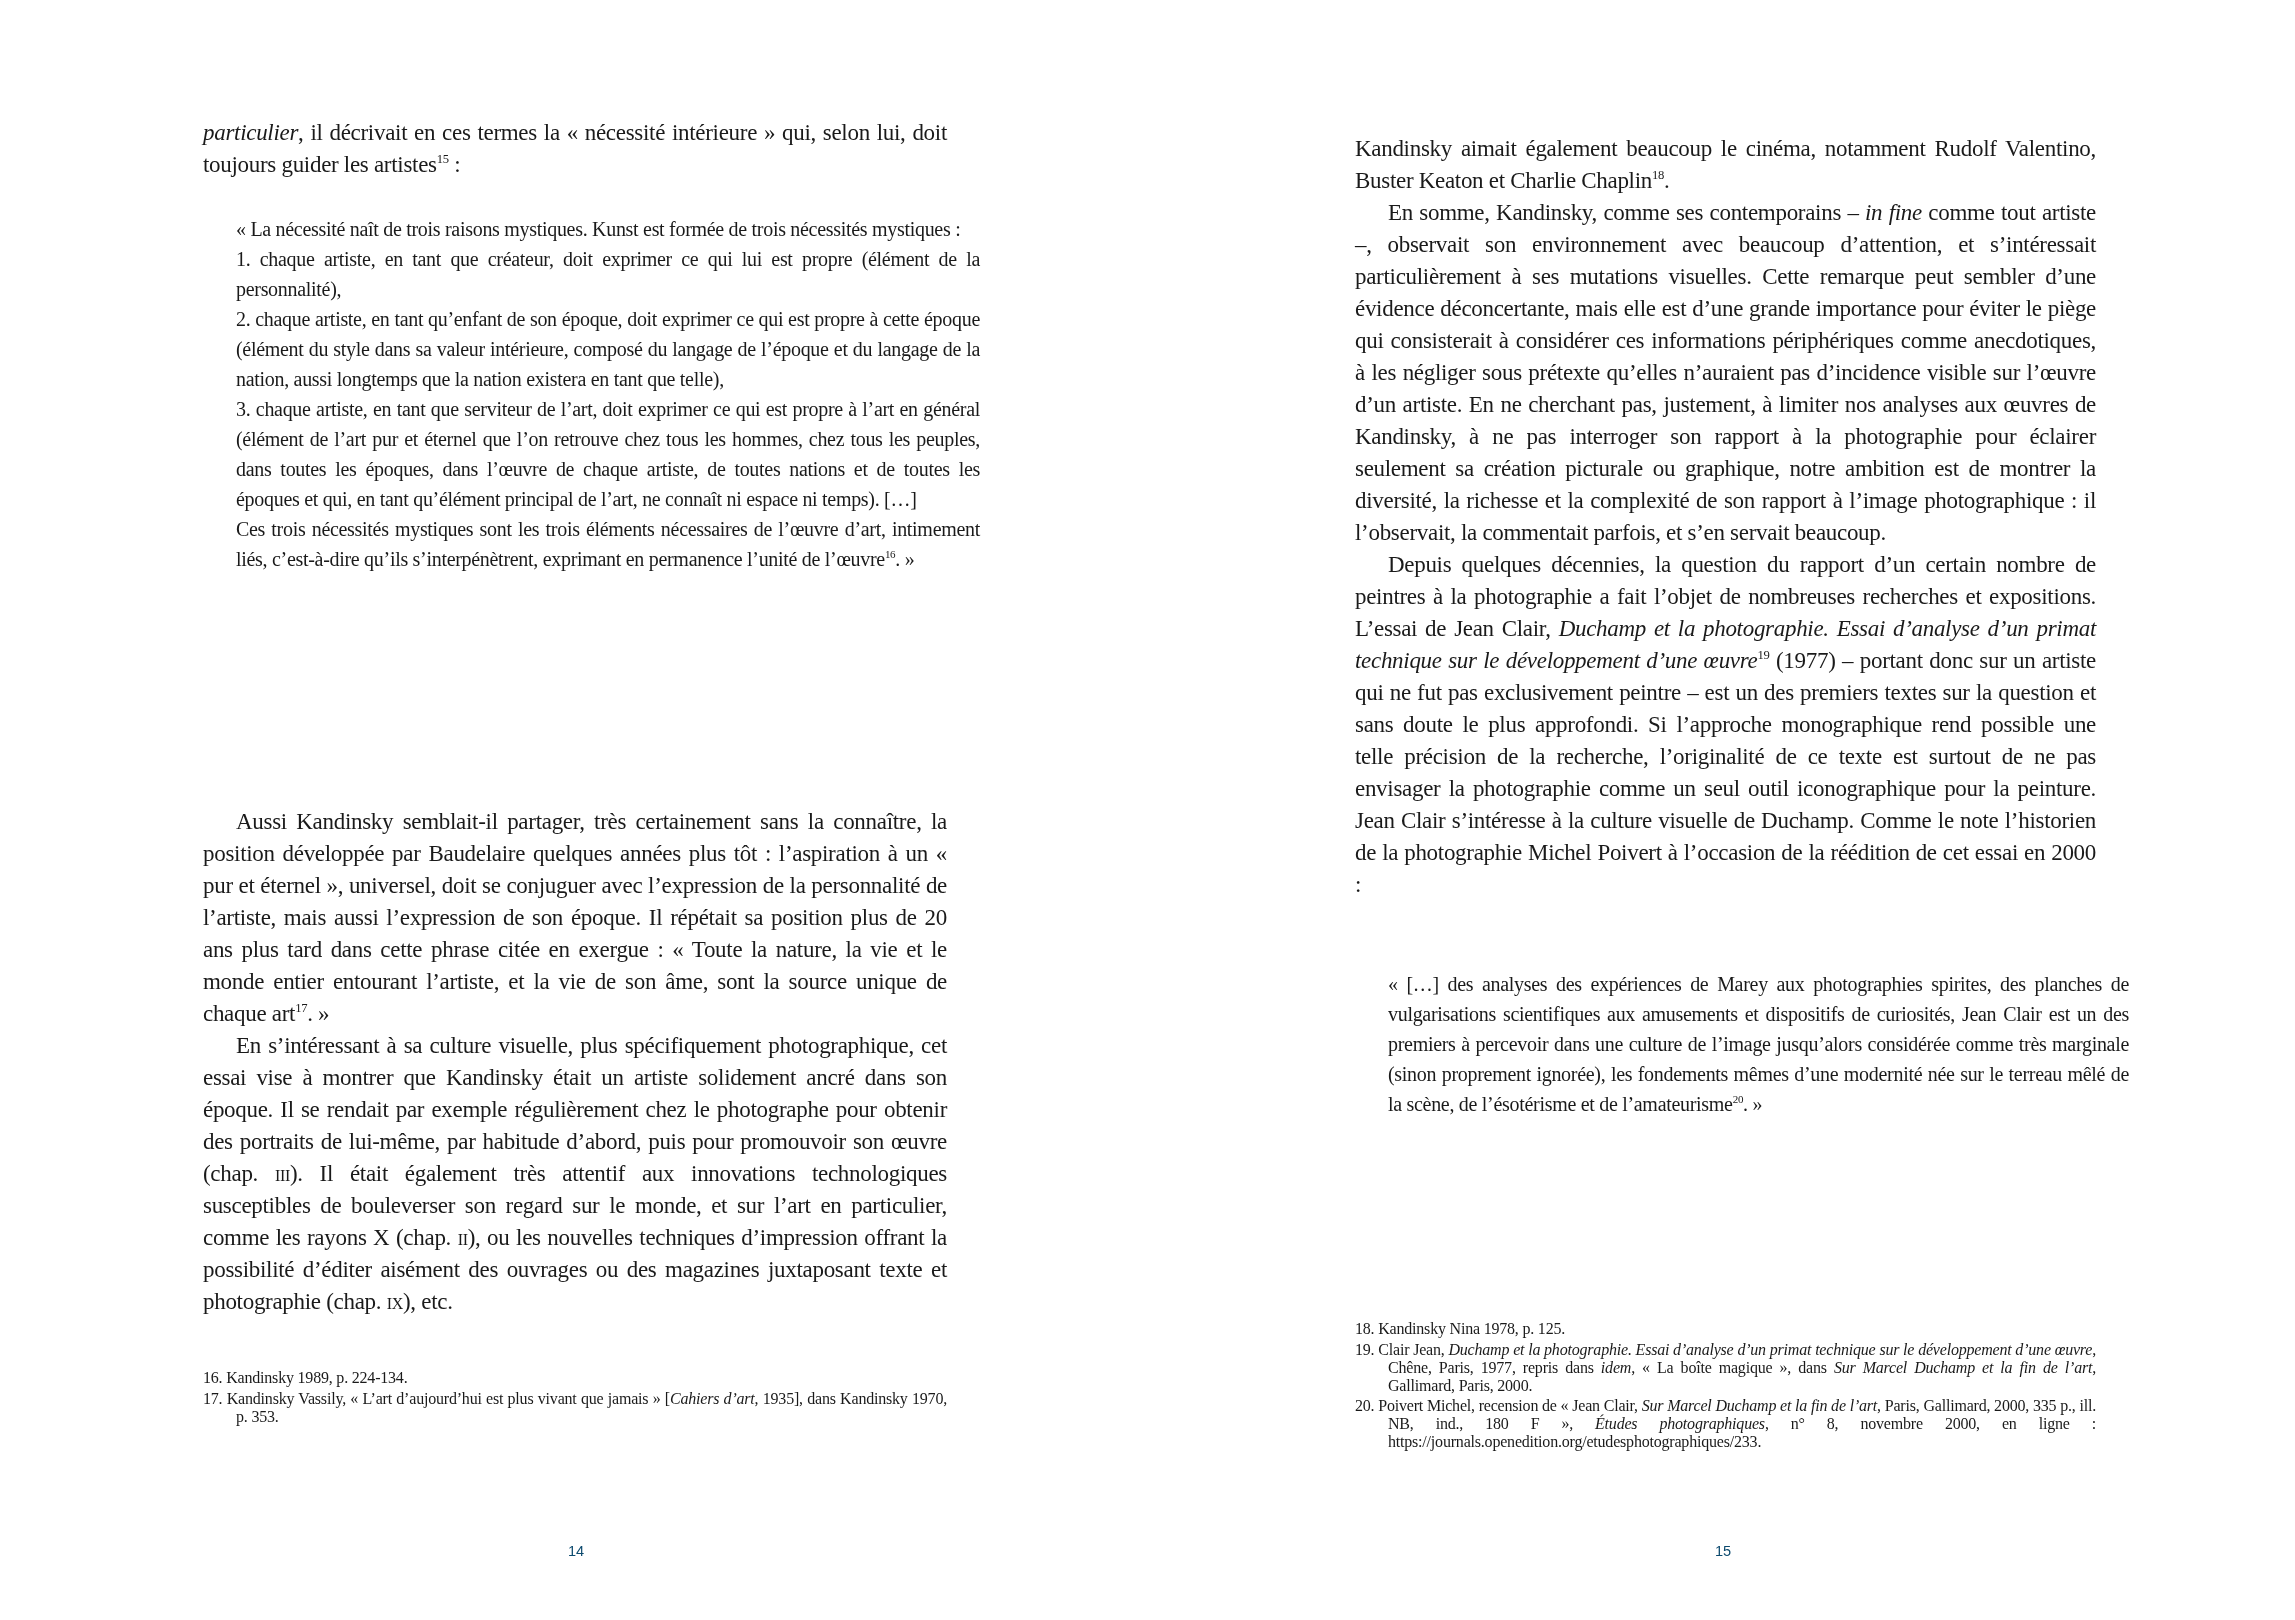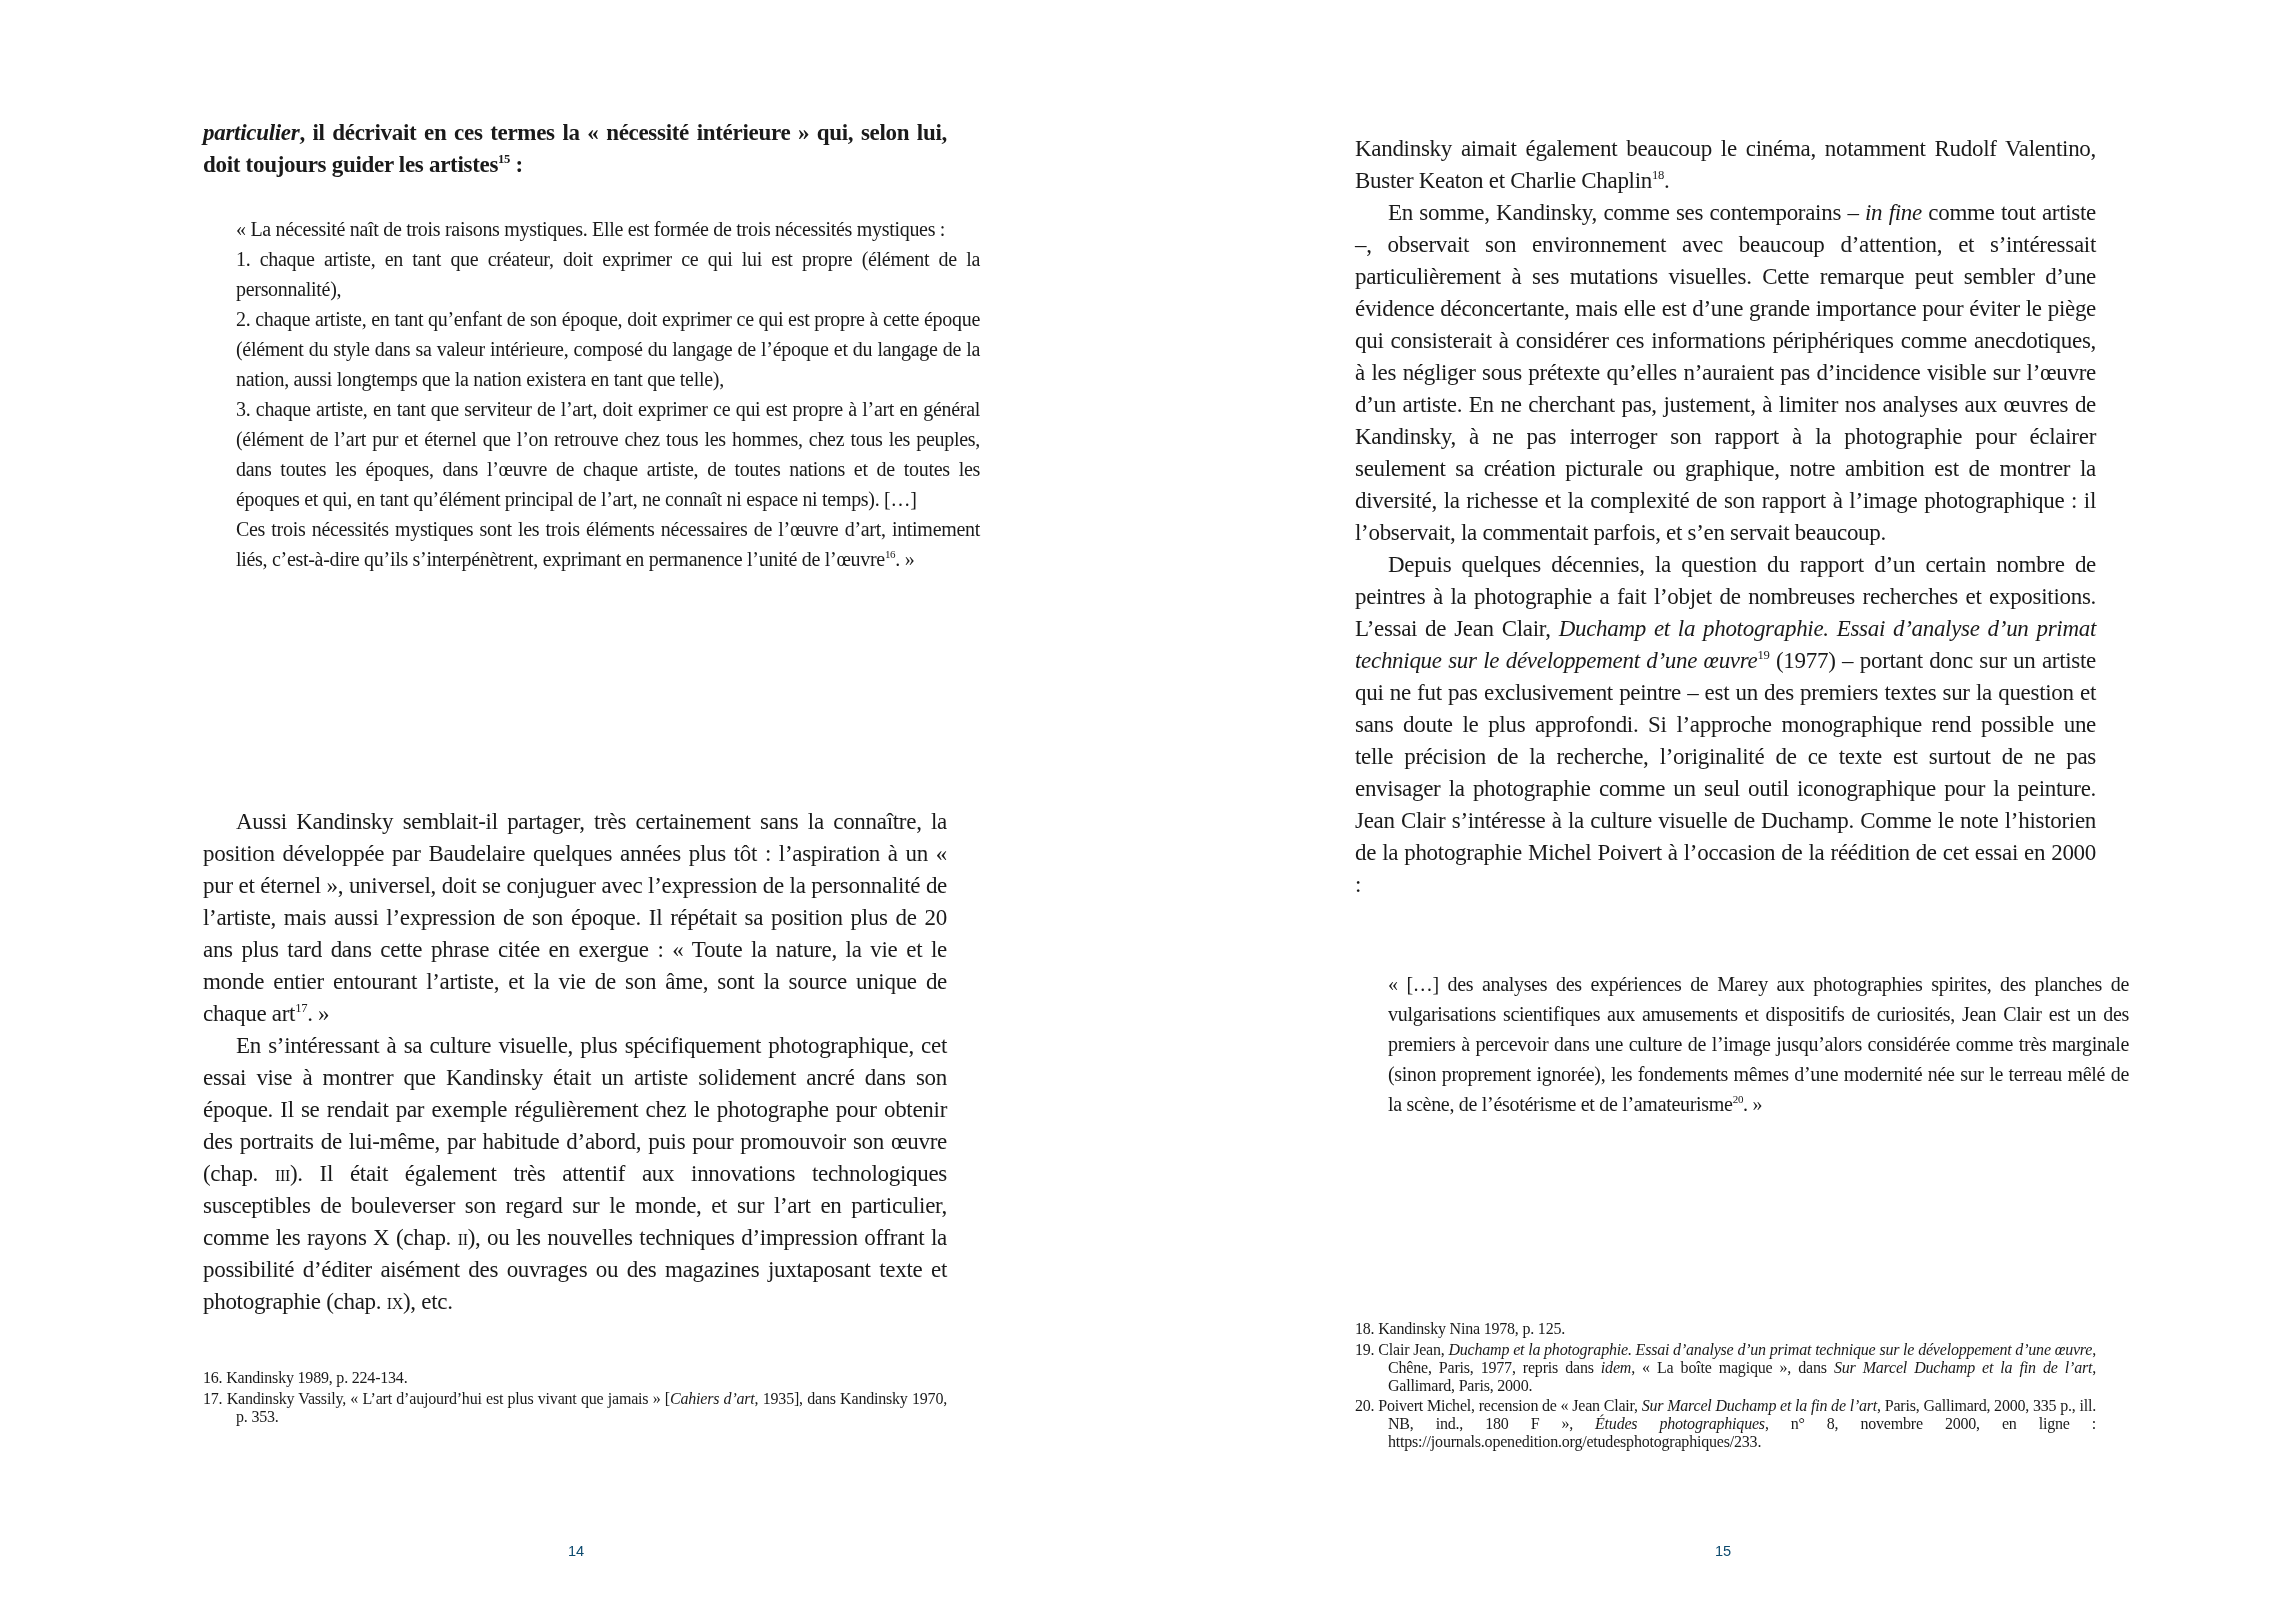--- a/index.html
+++ b/index.html
@@ -24,26 +24,26 @@
   .folio { position: absolute; top: 1543px; font-family: "Liberation Sans", "DejaVu Sans", sans-serif;
            font-size: 14.6px; color: #0c4a6e; }
   .page-left .folio { left: 568px; }
   .page-right .folio { left: 568px; }
 </style>
 </head>
 <body>
 
 <div class="page page-left">
 
-  <div class="col body-text" style="top:117px;font-weight:bold;">
+  <div class="col body-text" style="top:117px;">
     <p class="noindent"><i>particulier</i><span>, il décrivait en ces termes la « nécessité intérieure » qui, selon lui, doit toujours guider les artistes</span><sup>15</sup><span> :</span></p>
   </div>
 
   <div class="col blockquote" style="top:214px;">
-    <p>« La nécessité naît de trois raisons mystiques. Elle est formée de trois nécessités mystiques :</p>
+    <p>« La nécessité naît de trois raisons mystiques. Kunst est formée de trois nécessités mystiques :</p>
     <p>1. chaque artiste, en tant que créateur, doit exprimer ce qui lui est propre (élément de la personnalité),</p>
     <p>2. chaque artiste, en tant qu’enfant de son époque, doit exprimer ce qui est propre à cette époque (élément du style dans sa valeur intérieure, composé du langage de l’époque et du langage de la nation, aussi longtemps que la nation existera en tant que telle),</p>
     <p>3. chaque artiste, en tant que serviteur de l’art, doit exprimer ce qui est propre à l’art en général (élément de l’art pur et éternel que l’on retrouve chez tous les hommes, chez tous les peuples, dans toutes les époques, dans l’œuvre de chaque artiste, de toutes nations et de toutes les époques et qui, en tant qu’élément principal de l’art, ne connaît ni espace ni temps). […]</p>
     <p><span>Ces trois nécessités mystiques sont les trois éléments nécessaires de l’œuvre d’art, intimement liés, c’est-à-dire qu’ils s’interpénètrent, exprimant en permanence l’unité de l’œuvre</span><sup>16</sup><span>. »</span></p>
   </div>
 
   <div class="col body-text" style="top:780px;margin-top:26px;">
     <p><span>Aussi Kandinsky semblait-il partager, très certainement sans la connaître, la position développée par Baudelaire quelques années plus tôt : l’aspiration à un « pur et éternel », universel, doit se conjuguer avec l’expression de la personnalité de l’artiste, mais aussi l’expression de son époque. Il répétait sa position plus de 20 ans plus tard dans cette phrase citée en exergue : « Toute la nature, la vie et le monde entier entourant l’artiste, et la vie de son âme, sont la source unique de chaque art</span><sup>17</sup><span>. »</span></p>
     <p><span>En s’intéressant à sa culture visuelle, plus spécifiquement photographique, cet essai vise à montrer que Kandinsky était un artiste solidement ancré dans son époque. Il se rendait par exemple régulièrement chez le photographe pour obtenir des portraits de lui-même, par habitude d’abord, puis pour promouvoir son œuvre (chap. </span><span class="sc">iii</span><span>). Il était également très attentif aux innovations technologiques susceptibles de bouleverser son regard sur le monde, et sur l’art en particulier, comme les rayons X (chap. </span><span class="sc">ii</span><span>), ou les nouvelles techniques d’impression offrant la possibilité d’éditer aisément des ouvrages ou des magazines juxtaposant texte et photographie (chap. </span><span class="sc">ix</span><span>), etc.</span></p>
   </div>

